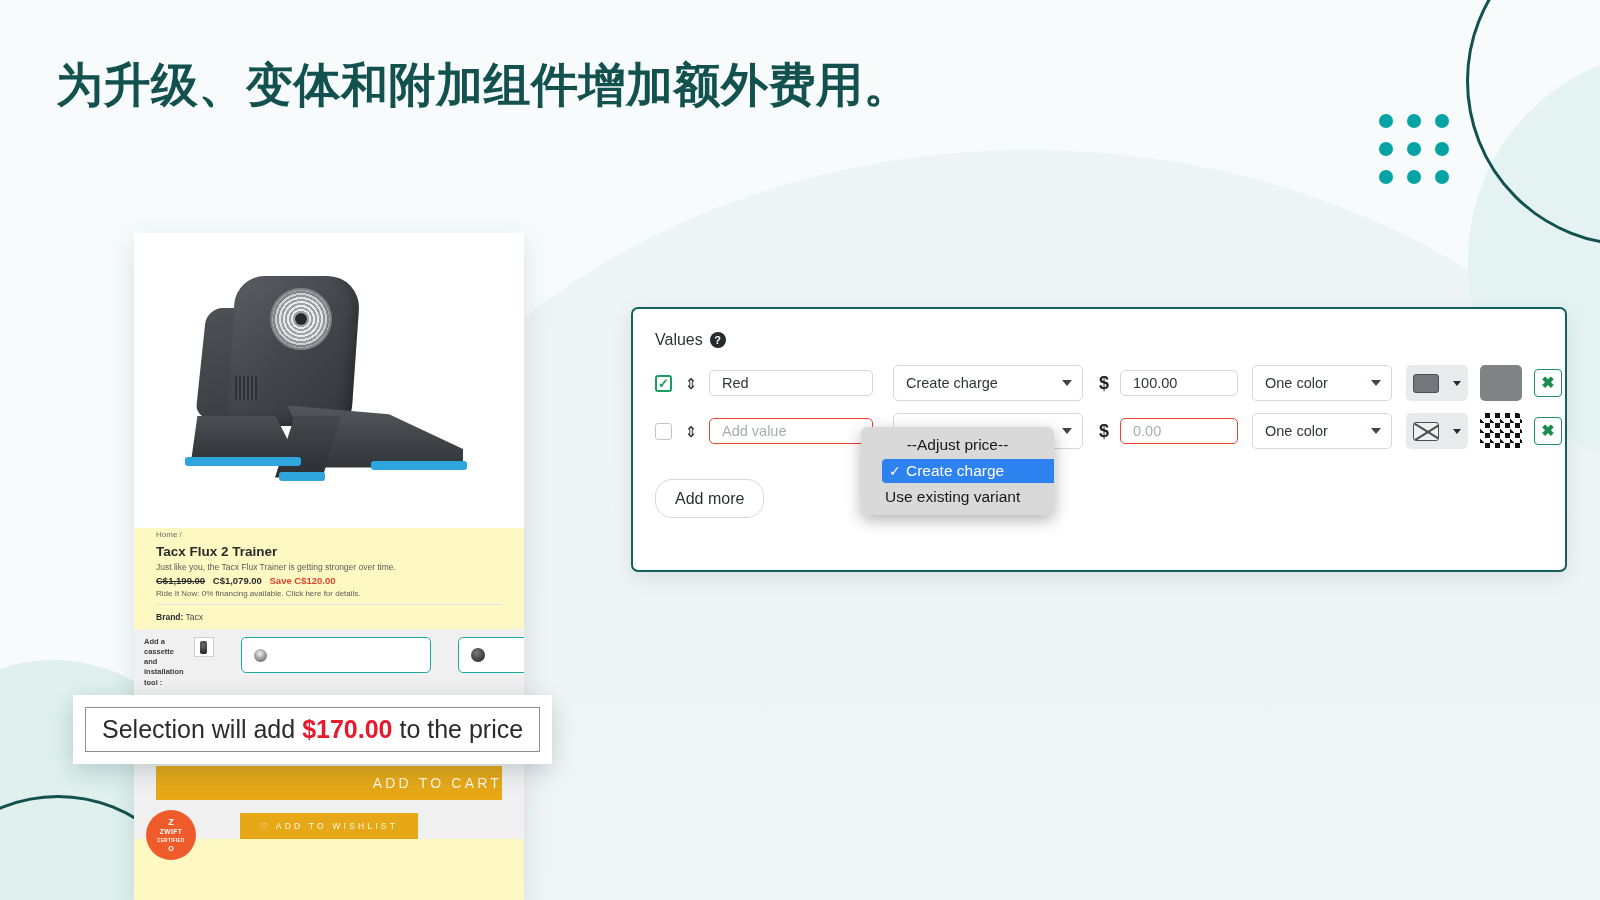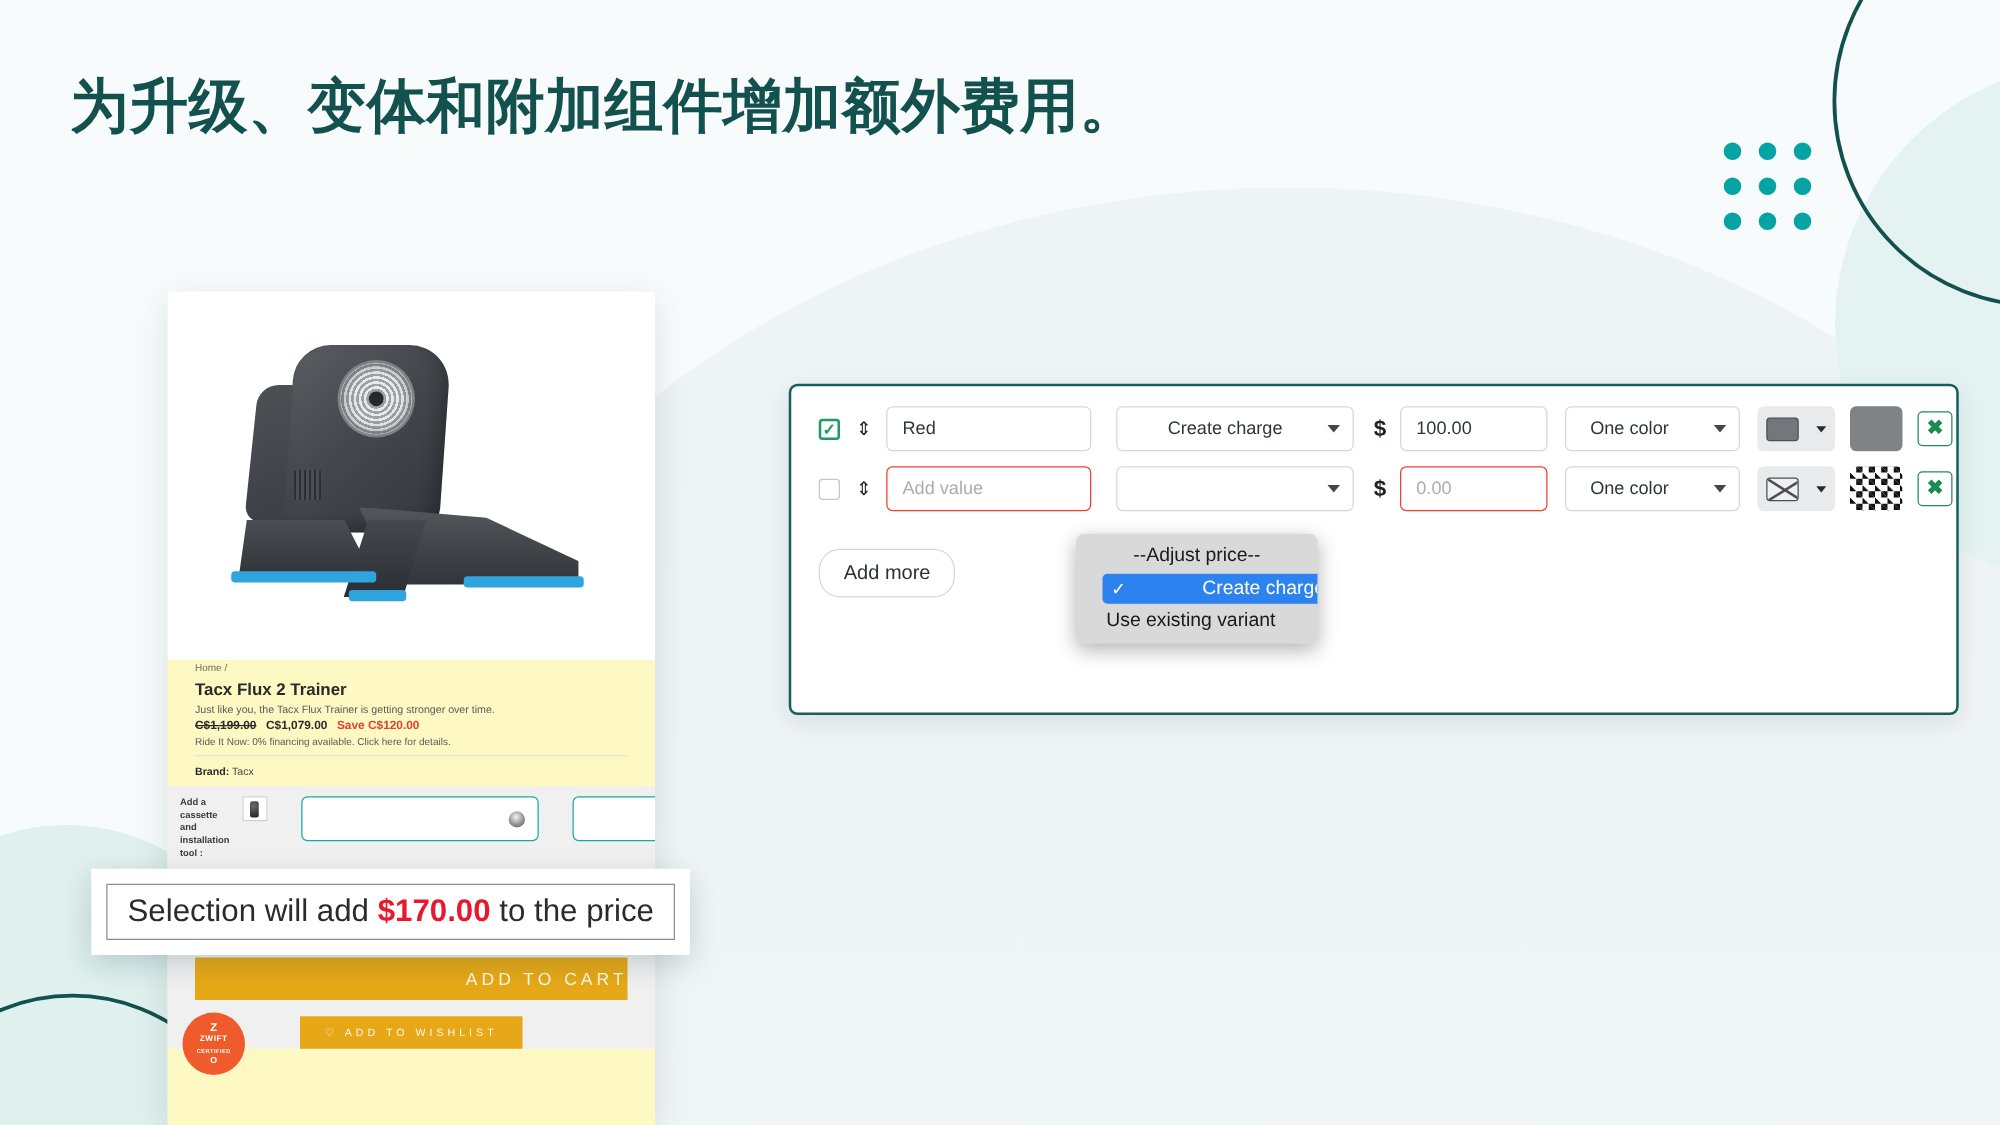--- a/index.html
+++ b/index.html
@@ -218,30 +218,30 @@
   }
   .cb.on { border: 2px solid #1a9d63; }
   .cb.on:after {
     content: "✓"; color: #1a9d63; font-size: 13px; font-weight: 700; line-height: 1;
   }
   .drag {
     width: 16px; margin-right: 10px; text-align: center;
     font-size: 15px; color: #24282c; flex: 0 0 auto; line-height: 1;
   }
   .inp {
-    height: 36px; border: 1px solid #d4d8dc; border-radius: 5px; background: #fff;
+    height: 26px; border: 1px solid #d4d8dc; border-radius: 5px; background: #fff;
     display: flex; align-items: center; padding: 0 12px;
     font-size: 14.5px; color: #31353a; flex: 0 0 auto;
   }
   .inp.ph { color: #a9adb2; }
   .inp.err { border: 1.6px solid #f0412f; }
   .inp.value { width: 164px; }
   .sel {
     width: 190px; height: 36px; border: 1px solid #d4d8dc; border-radius: 5px; background: #fff;
-    display: flex; align-items: center; justify-content: flex-end;
+    display: flex; align-items: center; justify-content: space-between;
     padding: 0 10px 0 12px; font-size: 14.5px; color: #31353a;
     margin-left: 20px; flex: 0 0 auto; gap: 36px;
   }
   .caret { width: 0; height: 0; border-left: 5px solid transparent; border-right: 5px solid transparent;
            border-top: 6px solid #41464b; }
   .dollar { font-size: 18px; font-weight: 700; color: #1d2125; margin: 0 11px 0 16px; flex: 0 0 auto; }
   .inp.price { width: 118px; }
   .sel.color { width: 140px; margin-left: 14px; }
   .swatchpick {
     margin-left: 14px; width: 62px; height: 36px; background: #e9eaec; border-radius: 5px;
@@ -391,20 +391,24 @@
 
   <div class="callout">
     <div class="callout-inner">
       <span>Selection will add</span>
       <span class="amount">$170.00</span>
       <span>to the price</span>
     </div>
   </div>
 
   <div class="values-panel">
+    <div class="vp-title">
+      <span>Values</span>
+      <span class="qmark">?</span>
+    </div>
 
     <div class="vp-rows">
 
       <div class="vrow">
         <div class="cb on"></div>
         <div class="drag">⇕</div>
         <div class="inp value">Red</div>
         <div class="sel">
           <span>Create charge</span>
           <span class="caret"></span>

